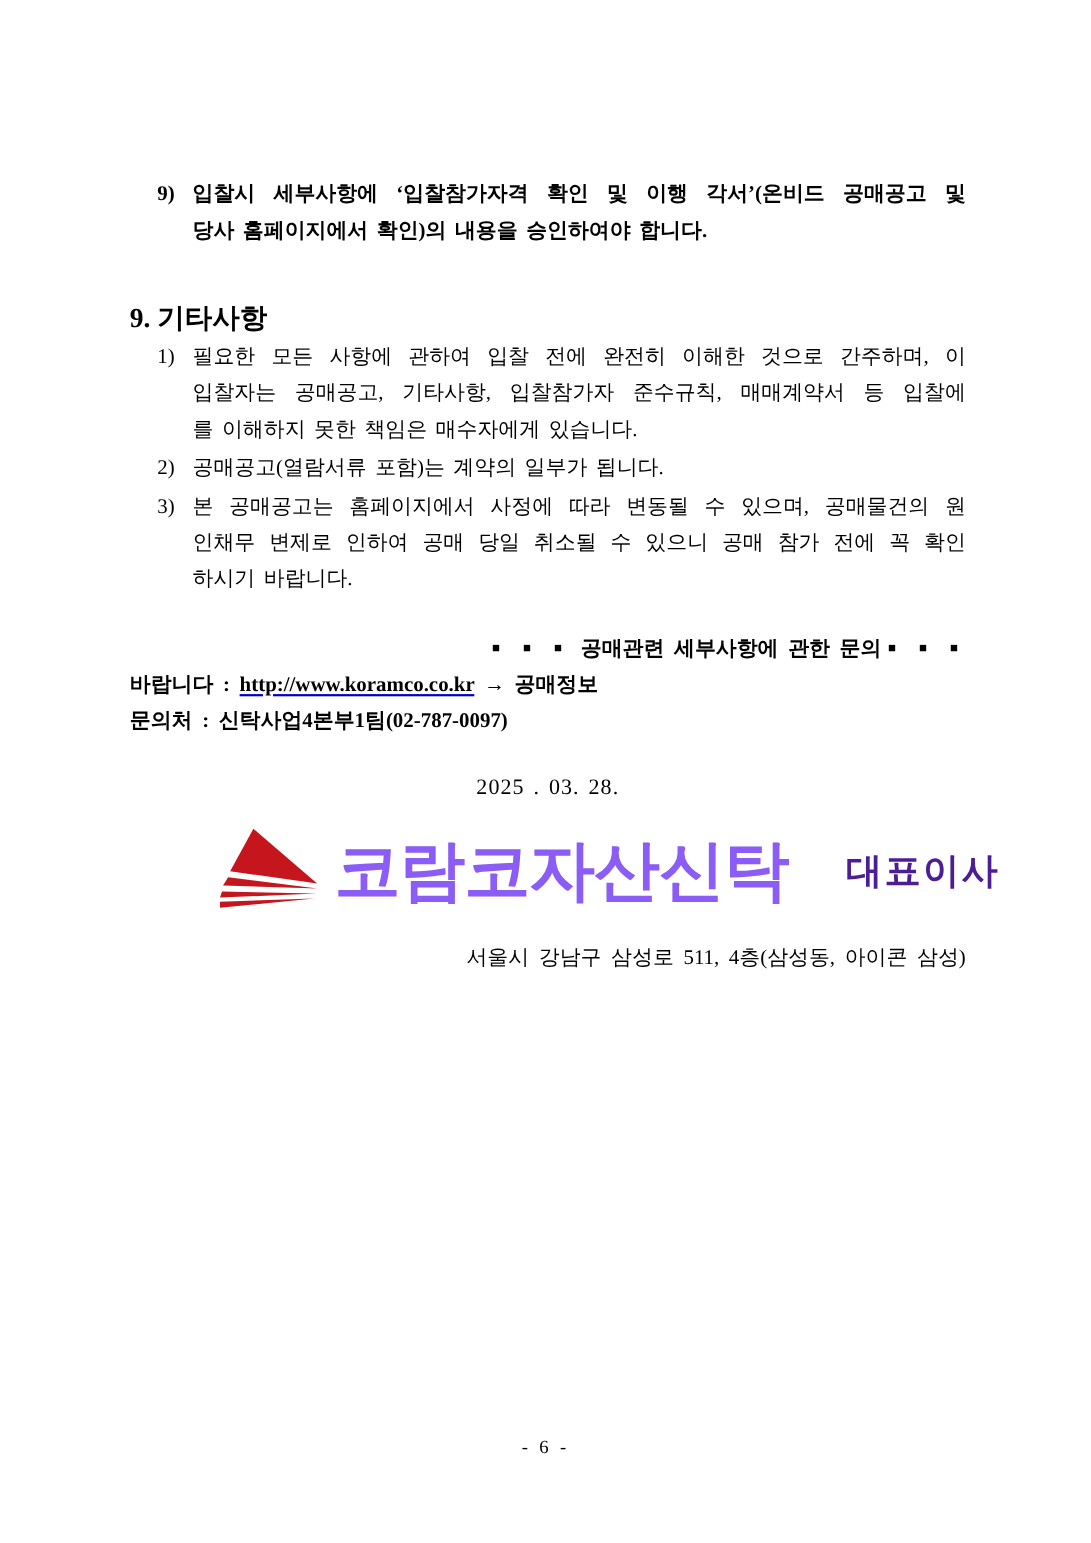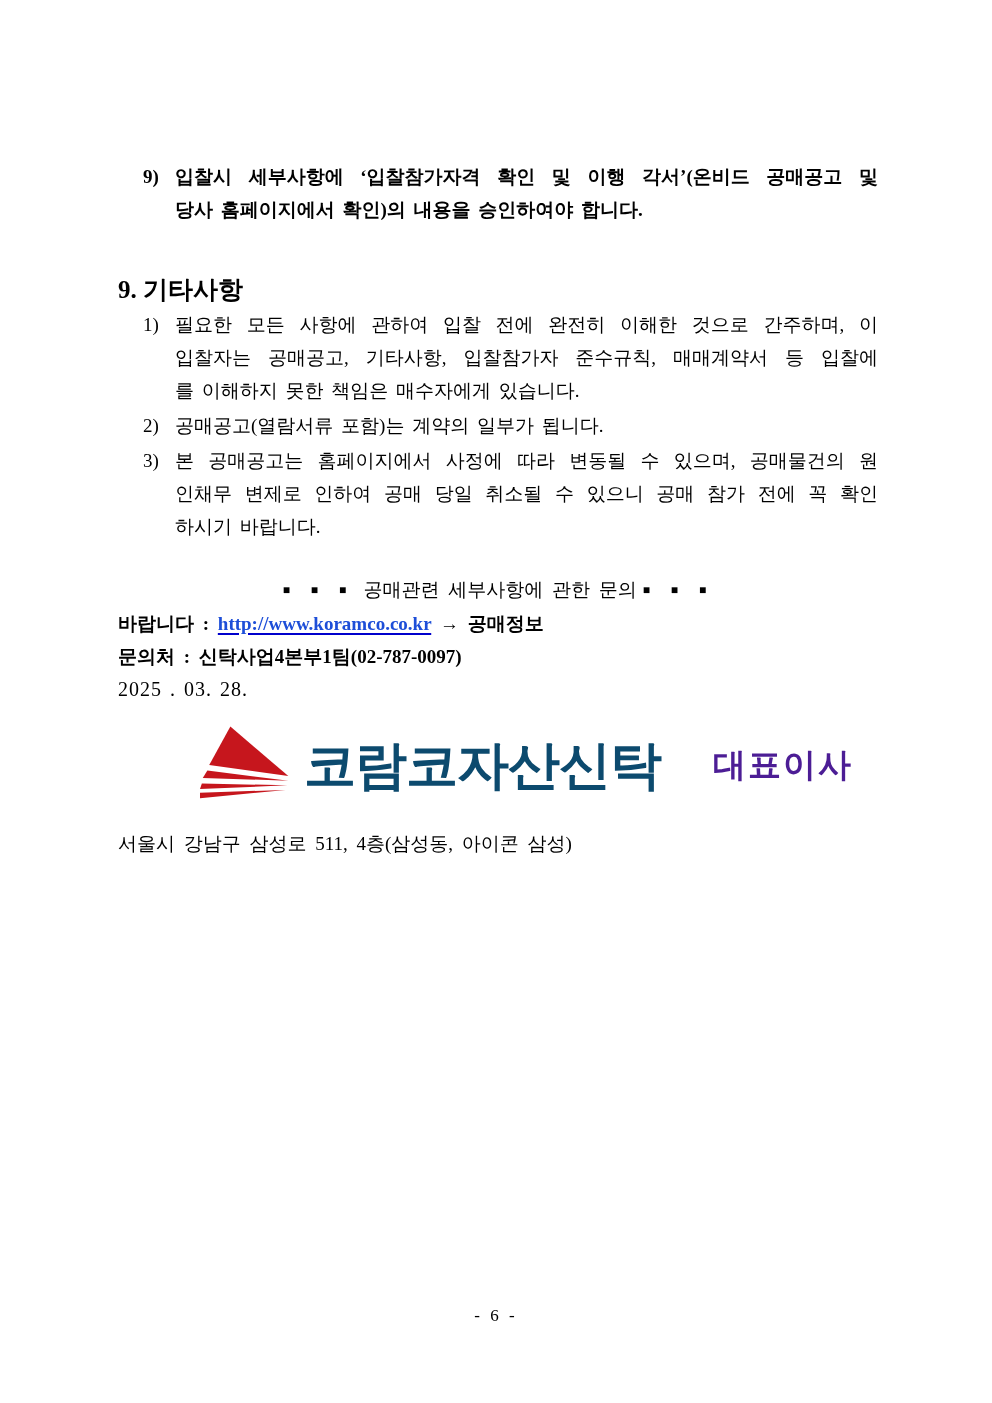--- a/index.html
+++ b/index.html
@@ -25,74 +25,76 @@
   .item { margin-top: 2px; }
 
   .notice {
     margin-top: 25px;
     font-family: "Liberation Sans", "DejaVu Sans", sans-serif;
     font-size: 19px; line-height: 33px; word-spacing: 2px;
   }
 
   .inquiry-heading {
     margin-top: 30px;
-    text-align: center;
-    font-weight: normal;
+    text-align: right;
+    font-weight: bold;
     font-size: 19px; line-height: 33px;
     word-spacing: 4px;
   }
   .sq { font-size: 12px; letter-spacing: 7px; vertical-align: 2px; }
   .sq-left { margin-right: 10px; }
   .sq-right { margin-left: 6px; }
 
   .contact-line { font-weight: bold; font-size: 19px; line-height: 33px; word-spacing: 4px; }
   .url {
-    color: #1d4ed8;
+    color: #000000;
     text-decoration: underline;
     text-decoration-color: #0000cc;
     text-decoration-thickness: 2px;
     text-underline-offset: 3px;
     text-align: right;
   }
 
   .doc-date {
+    margin-top: 28px;
+    text-align: center;
     font-size: 20px; line-height: 33px;
     letter-spacing: 1px; word-spacing: 2px;
   }
 
   .logo-row {
     margin-top: 12px;
     margin-left: 82px;
     display: flex;
     align-items: center;
     height: 95px;
   }
   .logo-mark { width: 92px; height: 90px; flex: none; }
   .company-name {
     margin-left: 12px;
     font-family: "Liberation Sans", "DejaVu Sans", sans-serif;
     font-weight: bold;
-    font-size: 52px;
+    font-size: 60px;
     letter-spacing: -1px;
-    color: #0c4a6e;
+    color: #8b5cf6;
     white-space: nowrap;
   }
   .ceo-title {
     margin-left: 52px;
     font-family: "Liberation Sans", "DejaVu Sans", sans-serif;
     font-weight: bold;
     font-size: 33px;
     letter-spacing: 2px;
     color: #4c1d95;
     white-space: nowrap;
   }
 
   .address {
     margin-top: 14px;
-    text-align: left;
+    text-align: right;
     font-size: 19px; line-height: 33px; word-spacing: 4px;
   }
 
   .page-number {
     position: absolute;
     top: 1306px; left: 0; right: 0;
     text-align: center;
     font-size: 17px;
     letter-spacing: 3px;
   }

